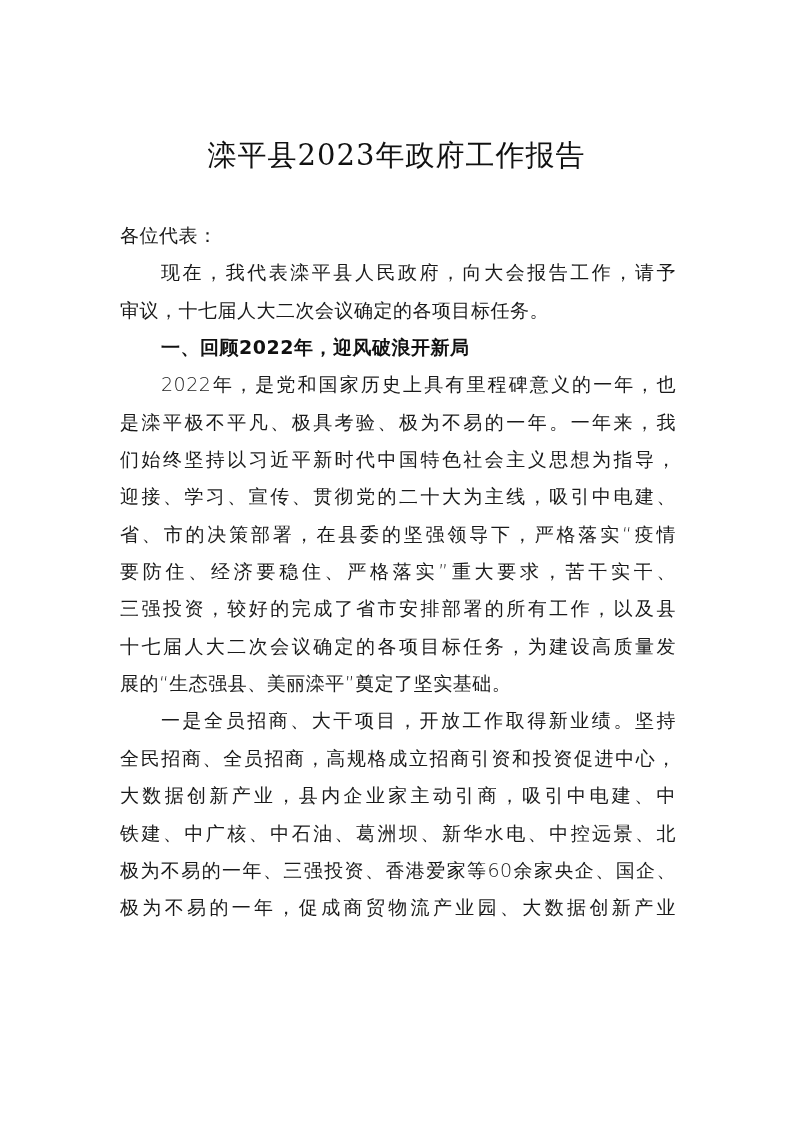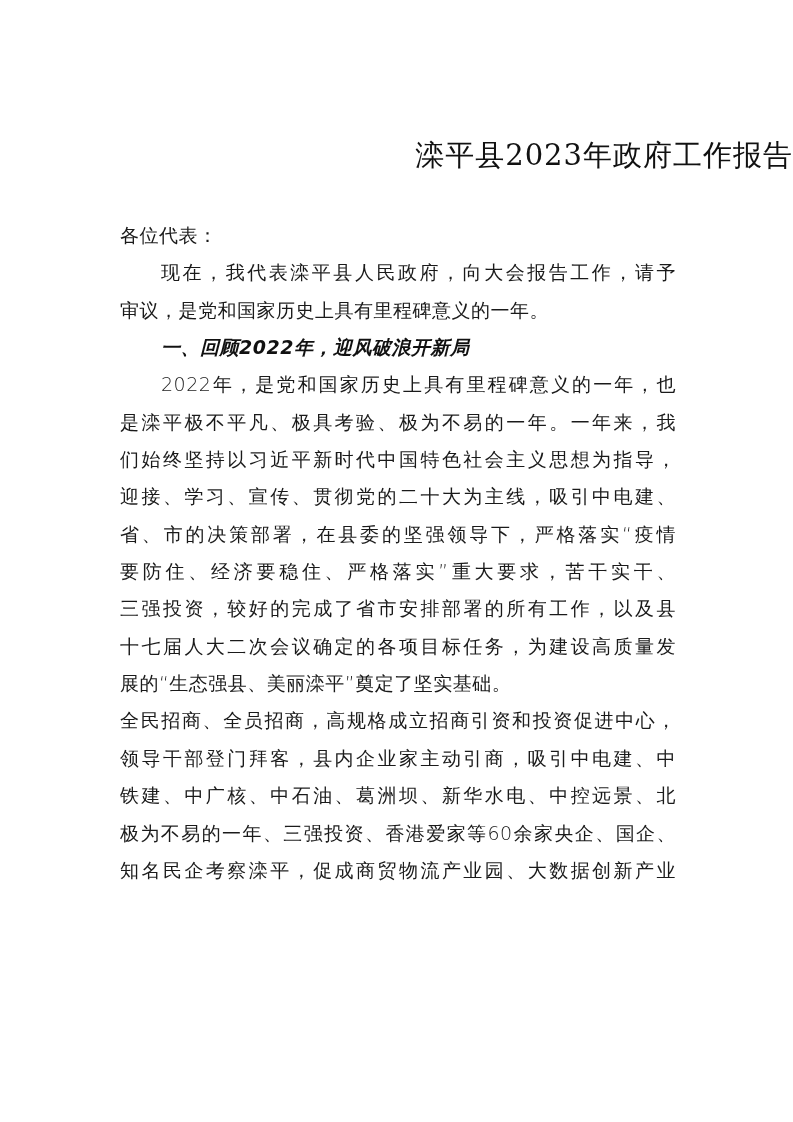--- a/index.html
+++ b/index.html
@@ -1,49 +1,50 @@
 <!DOCTYPE html>
 <html><head>
 <meta charset="utf-8">
 <style>
   html, body { margin: 0; padding: 0; background: #ffffff; }
   body { width: 793px; height: 1122px; position: relative; overflow: hidden;
          font-family: "DejaVu Serif", "Liberation Serif", serif; color: #111; }
   .page { position: absolute; left: 0; top: 0; width: 793px; height: 1122px; background: #fff; }
-  .title { position: absolute; left: 0; width: 793px; top: 133px; text-align: right;
+  .title { position: absolute; left: 0; width: 793px; top: 133px; text-align: center;
            font-size: 29px; line-height: 44px; font-weight: normal; letter-spacing: 1px; margin: 0;
            font-family: "DejaVu Serif", serif; }
   .body { position: absolute; left: 120px; top: 217px; width: 556px; }
   .line { height: 37.35px; line-height: 37.35px; font-size: 19px; white-space: nowrap;
           text-align: justify; text-align-last: justify; letter-spacing: 0.5px;
           font-family: "DejaVu Sans", sans-serif; font-weight: 300; color: #1a1a1a; }
   .line.last { text-align-last: left; }
   .indent { padding-left: 41px; }
-  .heading { font-weight: bold; text-align-last: left; padding-left: 41px; font-family: "DejaVu Sans", sans-serif; color:#111;font-style:italic; }
+  .heading { font-weight: bold; text-align-last: left; padding-left: 41px; font-family: "DejaVu Sans", sans-serif; color:#111; }
 </style>
 </head>
 <body>
 
 <div class="page">
   <h1 class="title">滦平县2023年政府工作报告</h1>
   <div class="body">
     <div class="line last">各位代表：</div>
     <div id="lines">
         <div class="line indent">现在，我代表滦平县人民政府，向大会报告工作，请予</div>
-        <div class="line last">审议，是党和国家历史上具有里程碑意义的一年。</div>
+        <div class="line last">审议，十七届人大二次会议确定的各项目标任务。</div>
         <div class="line heading">一、回顾2022年，迎风破浪开新局</div>
         <div class="line indent">2022年，是党和国家历史上具有里程碑意义的一年，也</div>
         <div class="line">是滦平极不平凡、极具考验、极为不易的一年。一年来，我</div>
         <div class="line">们始终坚持以习近平新时代中国特色社会主义思想为指导，</div>
         <div class="line">迎接、学习、宣传、贯彻党的二十大为主线，吸引中电建、</div>
         <div class="line">省、市的决策部署，在县委的坚强领导下，严格落实“疫情</div>
         <div class="line">要防住、经济要稳住、严格落实”重大要求，苦干实干、</div>
         <div class="line">三强投资，较好的完成了省市安排部署的所有工作，以及县</div>
         <div class="line">十七届人大二次会议确定的各项目标任务，为建设高质量发</div>
         <div class="line last">展的“生态强县、美丽滦平”奠定了坚实基础。</div>
+        <div class="line indent">一是全员招商、大干项目，开放工作取得新业绩。坚持</div>
         <div class="line">全民招商、全员招商，高规格成立招商引资和投资促进中心，</div>
-        <div class="line">领导干部登门拜客，县内企业家主动引商，吸引中电建、中</div>
+        <div class="line">大数据创新产业，县内企业家主动引商，吸引中电建、中</div>
         <div class="line">铁建、中广核、中石油、葛洲坝、新华水电、中控远景、北</div>
         <div class="line">极为不易的一年、三强投资、香港爱家等60余家央企、国企、</div>
-        <div class="line">知名民企考察滦平，促成商贸物流产业园、大数据创新产业</div>
+        <div class="line">极为不易的一年，促成商贸物流产业园、大数据创新产业</div>
       </div>
   </div>
 </div>
 
 </body></html>

